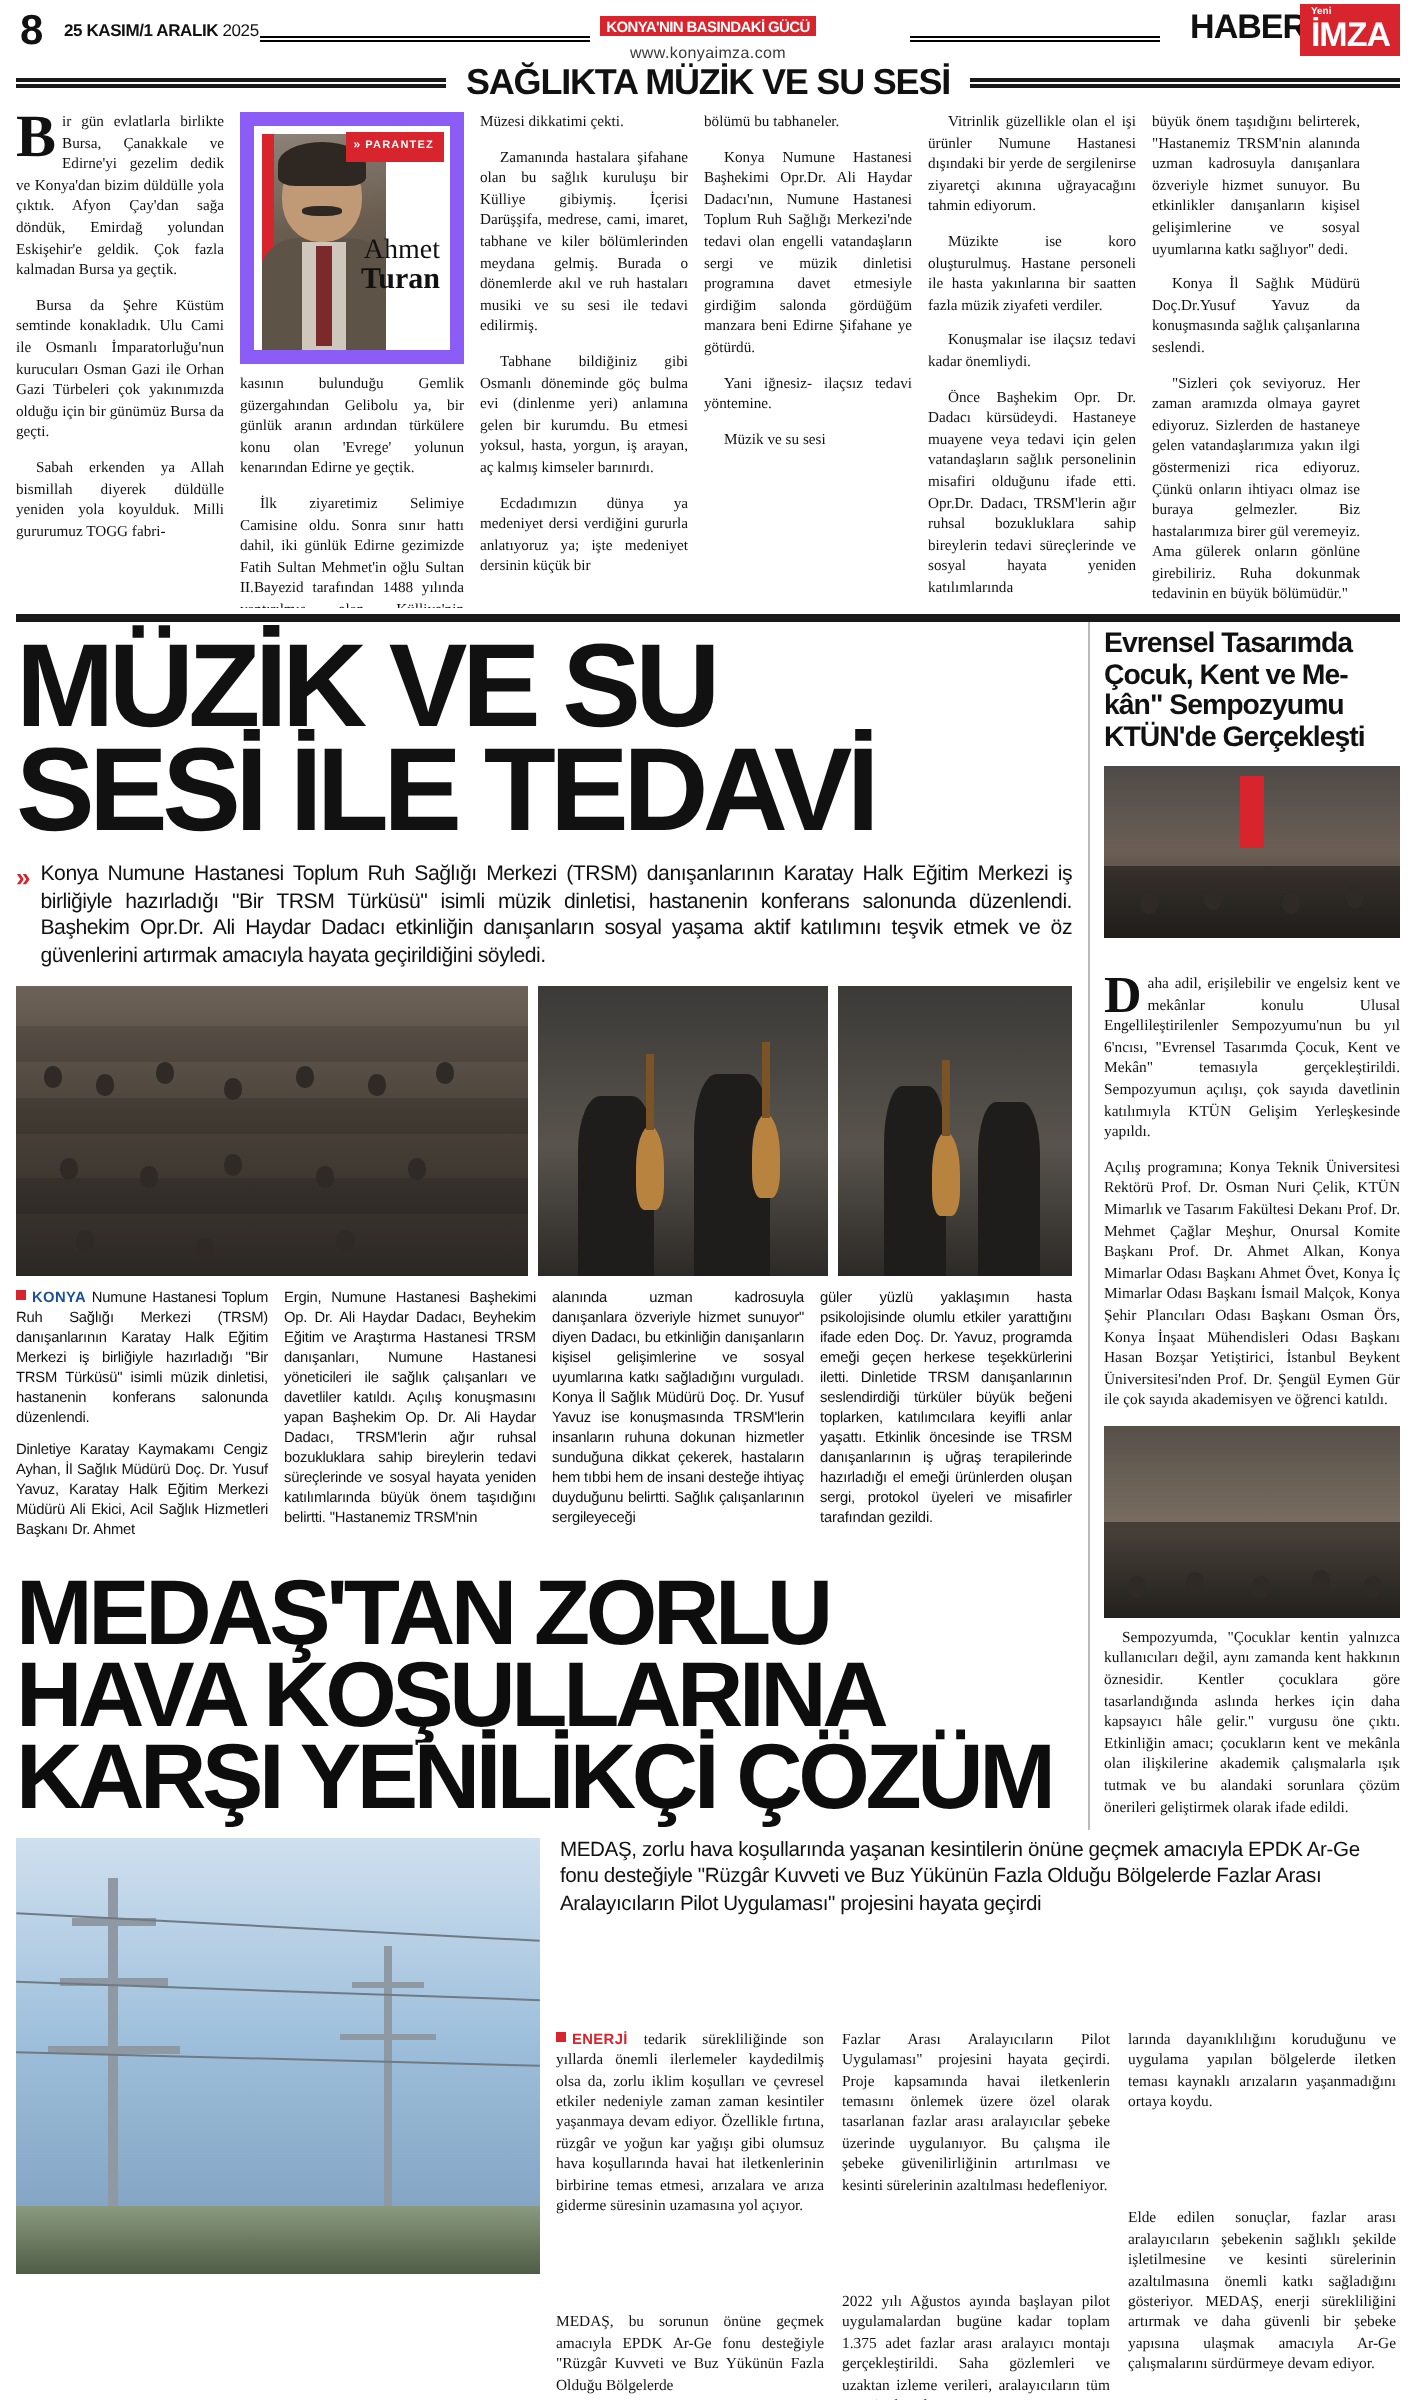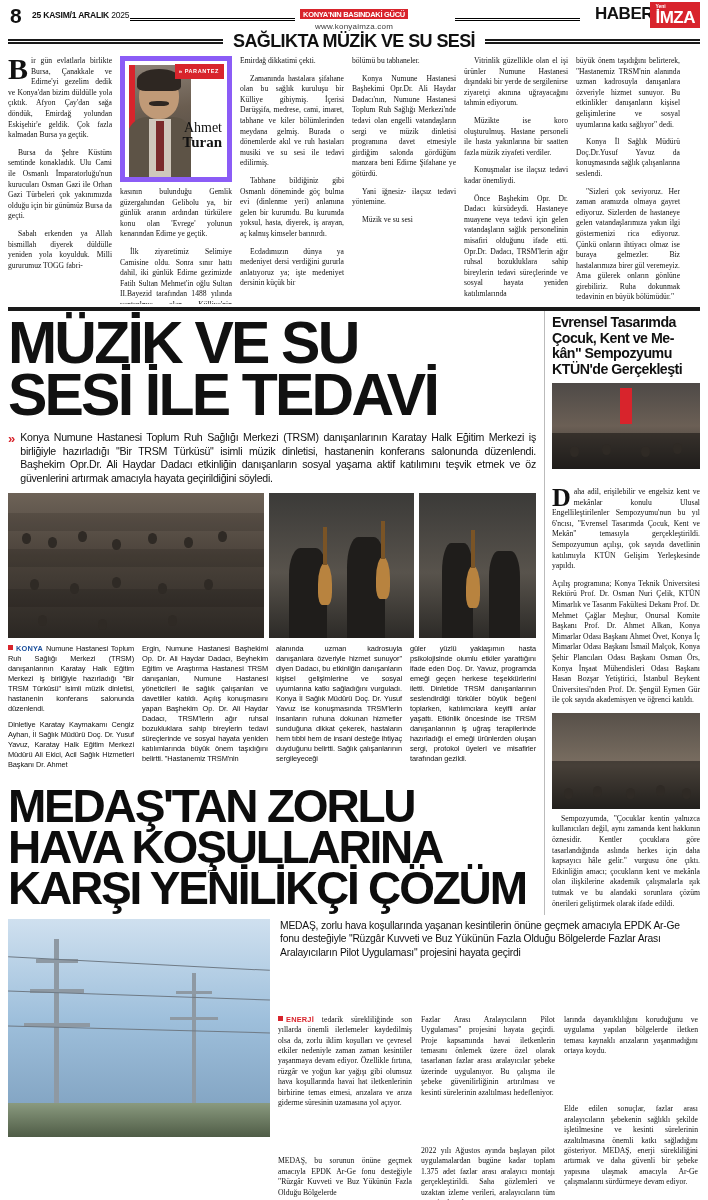--- a/index.html
+++ b/index.html
@@ -90,21 +90,21 @@
   .op-col.wide { width: 112px; }
   .op-col p { margin-bottom: 7px; text-indent: 10px; }
   .op-col p.noind { text-indent: 0; }
   .dropcap::first-letter {
     float: left; font-size: 30px; line-height: 23px;
     font-weight: bold; padding: 1px 3px 0 0;
   }
 
   
   .author-card {
-    width: 112px; border: 5px solid #8b5cf6; background: #fff;
+    width: 112px; border: 7px solid #8b5cf6; background: #fff;
     padding: 3px; position: relative; height: 126px; overflow: hidden;
   }
   .author-photo {
     position: absolute; left: 4px; top: 4px; width: 62px; height: 118px;
     background: linear-gradient(170deg,#8e8378 0%, #6a5d50 40%, #45423f 100%);
     overflow: hidden;
   }
   .author-photo .face {
     position:absolute; left: 10px; top: 8px; width: 40px; height: 46px;
     background: #c09a77; border-radius: 50% 50% 46% 46%;
@@ -349,23 +349,23 @@
             <span class="sur">Turan</span>
           </div>
         </div>
         <div class="author-under">
           <p class="noind">kasının bulunduğu Gemlik güzergahından Gelibolu ya, bir günlük aranın ardından türkülere konu olan 'Evrege' yolunun kenarından Edirne ye geçtik.</p>
           <p>İlk ziyaretimiz Selimiye Camisine oldu. Sonra sınır hattı dahil, iki günlük Edirne gezimizde Fatih Sultan Mehmet'in oğlu Sultan II.Bayezid tarafından 1488 yılında yaptırılmış olan Külliye'nin Darüşşifa bölümünde hayata geçirilen bir tıp tarihi müzesi yani Sağlık</p>
         </div>
       </div>
 
       <div class="op-col">
-        <p class="noind">Emirdağ dikkatimi çekti.</p>
+        <p class="noind">Müzesi dikkatimi çekti.</p>
         <p>Zamanında hastalara şifahane olan bu sağlık kuruluşu bir Külliye gibiymiş. İçerisi Darüşşifa, medrese, cami, imaret, tabhane ve kiler bölümlerinden meydana gelmiş. Burada o dönemlerde akıl ve ruh hastaları musiki ve su sesi ile tedavi edilirmiş.</p>
-        <p>Tabhane bildiğiniz gibi Osmanlı döneminde göç bulma evi (dinlenme yeri) anlamına gelen bir kurumdu. Bu kurumda yoksul, hasta, diyerek, iş arayan, aç kalmış kimseler barınırdı.</p>
+        <p>Tabhane bildiğiniz gibi Osmanlı döneminde göç bulma evi (dinlenme yeri) anlamına gelen bir kurumdu. Bu etmesi yoksul, hasta, yorgun, iş arayan, aç kalmış kimseler barınırdı.</p>
         <p>Ecdadımızın dünya ya medeniyet dersi verdiğini gururla anlatıyoruz ya; işte medeniyet dersinin küçük bir</p>
       </div>
 
       <div class="op-col">
         <p class="noind">bölümü bu tabhaneler.</p>
         <p>Konya Numune Hastanesi Başhekimi Opr.Dr. Ali Haydar Dadacı'nın, Numune Hastanesi Toplum Ruh Sağlığı Merkezi'nde tedavi olan engelli vatandaşların sergi ve müzik dinletisi programına davet etmesiyle girdiğim salonda gördüğüm manzara beni Edirne Şifahane ye götürdü.</p>
         <p>Yani iğnesiz- ilaçsız tedavi yöntemine.</p>
         <p>Müzik ve su sesi</p>
       </div>
 

